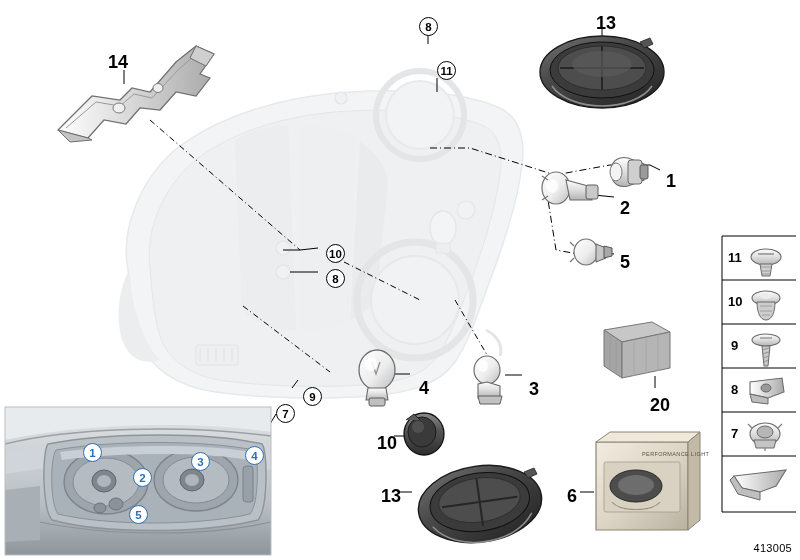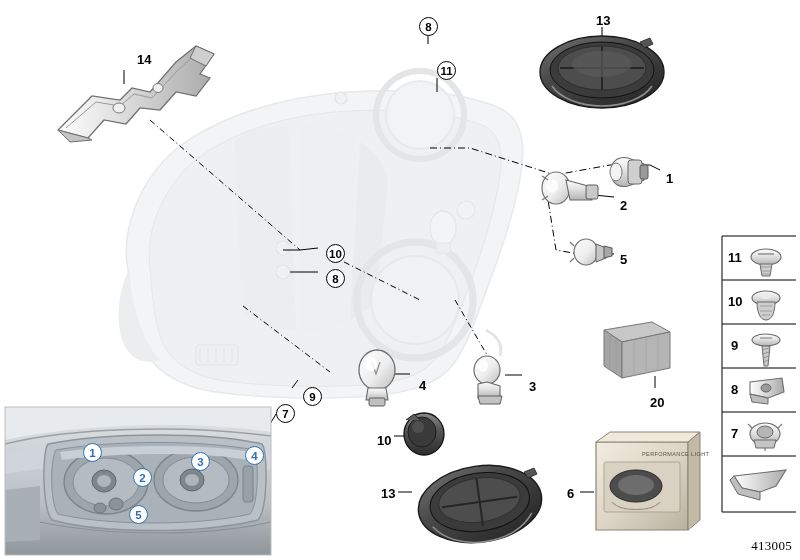--- a/index.html
+++ b/index.html
@@ -17,21 +17,21 @@
   }
   .svg-layer {
     position: absolute;
     left: 0;
     top: 0;
     width: 800px;
     height: 560px;
   }
   .callout {
     position: absolute;
-    font-size: 13px;
+    font-size: 18px;
     font-weight: bold;
     color: #000000;
     line-height: 1;
     white-space: nowrap;
   }
   .circle-num {
     position: absolute;
     width: 19px;
     height: 19px;
     border: 1.3px solid #000;
@@ -53,24 +53,23 @@
   .legend-num {
     position: absolute;
     font-size: 13px;
     font-weight: bold;
     color: #000;
   }
   .partno {
     position: absolute;
     right: 8px;
     bottom: 6px;
-    font-size: 13px;
+    font-size: 11px;
     color: #000;
     letter-spacing: 0.3px;
-    font-family: Liberation Serif, serif;
   }
 </style>
 </head>
 <body>
 
 <div id="root">
 
   <svg class="svg-layer" viewBox="0 0 800 560">
     <defs>
       <linearGradient id="gPart" x1="0" y1="0" x2="0" y2="1">
@@ -361,21 +360,21 @@
       <path d="M60 452 C120 444 210 444 250 452 L248 460 C208 452 118 452 62 460 Z" fill="#c9d0d5"></path>
       <rect x="243" y="466" width="10" height="36" rx="3" fill="#99a1a8" stroke="#767d84" stroke-width="0.9"></rect>
 
       <path d="M5 444 C70 428 180 424 271 436" fill="none" stroke="#9aa1a7" stroke-width="1.4"></path>
       <path d="M30 520 C110 538 210 536 271 522" fill="none" stroke="#8a9197" stroke-width="1.2"></path>
       <path d="M5 490 L40 486 L40 540 L5 542 Z" fill="#a8afb5"></path>
       <rect x="5" y="407" width="266" height="148" fill="none" stroke="#bdbdbd" stroke-width="1"></rect>
     </g>
   </svg>
 
-  <div class="callout" style="left:108px;top:53px;margin-left:29px;">14</div>
+  <div class="callout" style="left:108px;top:53px;">14</div>
   <div class="callout" style="left:596px;top:14px;">13</div>
   <div class="callout" style="left:666px;top:172px;">1</div>
   <div class="callout" style="left:620px;top:199px;">2</div>
   <div class="callout" style="left:620px;top:253px;">5</div>
   <div class="callout" style="left:419px;top:379px;">4</div>
   <div class="callout" style="left:529px;top:380px;">3</div>
   <div class="callout" style="left:377px;top:434px;">10</div>
   <div class="callout" style="left:650px;top:396px;">20</div>
   <div class="callout" style="left:381px;top:487px;">13</div>
   <div class="callout" style="left:567px;top:487px;">6</div>

